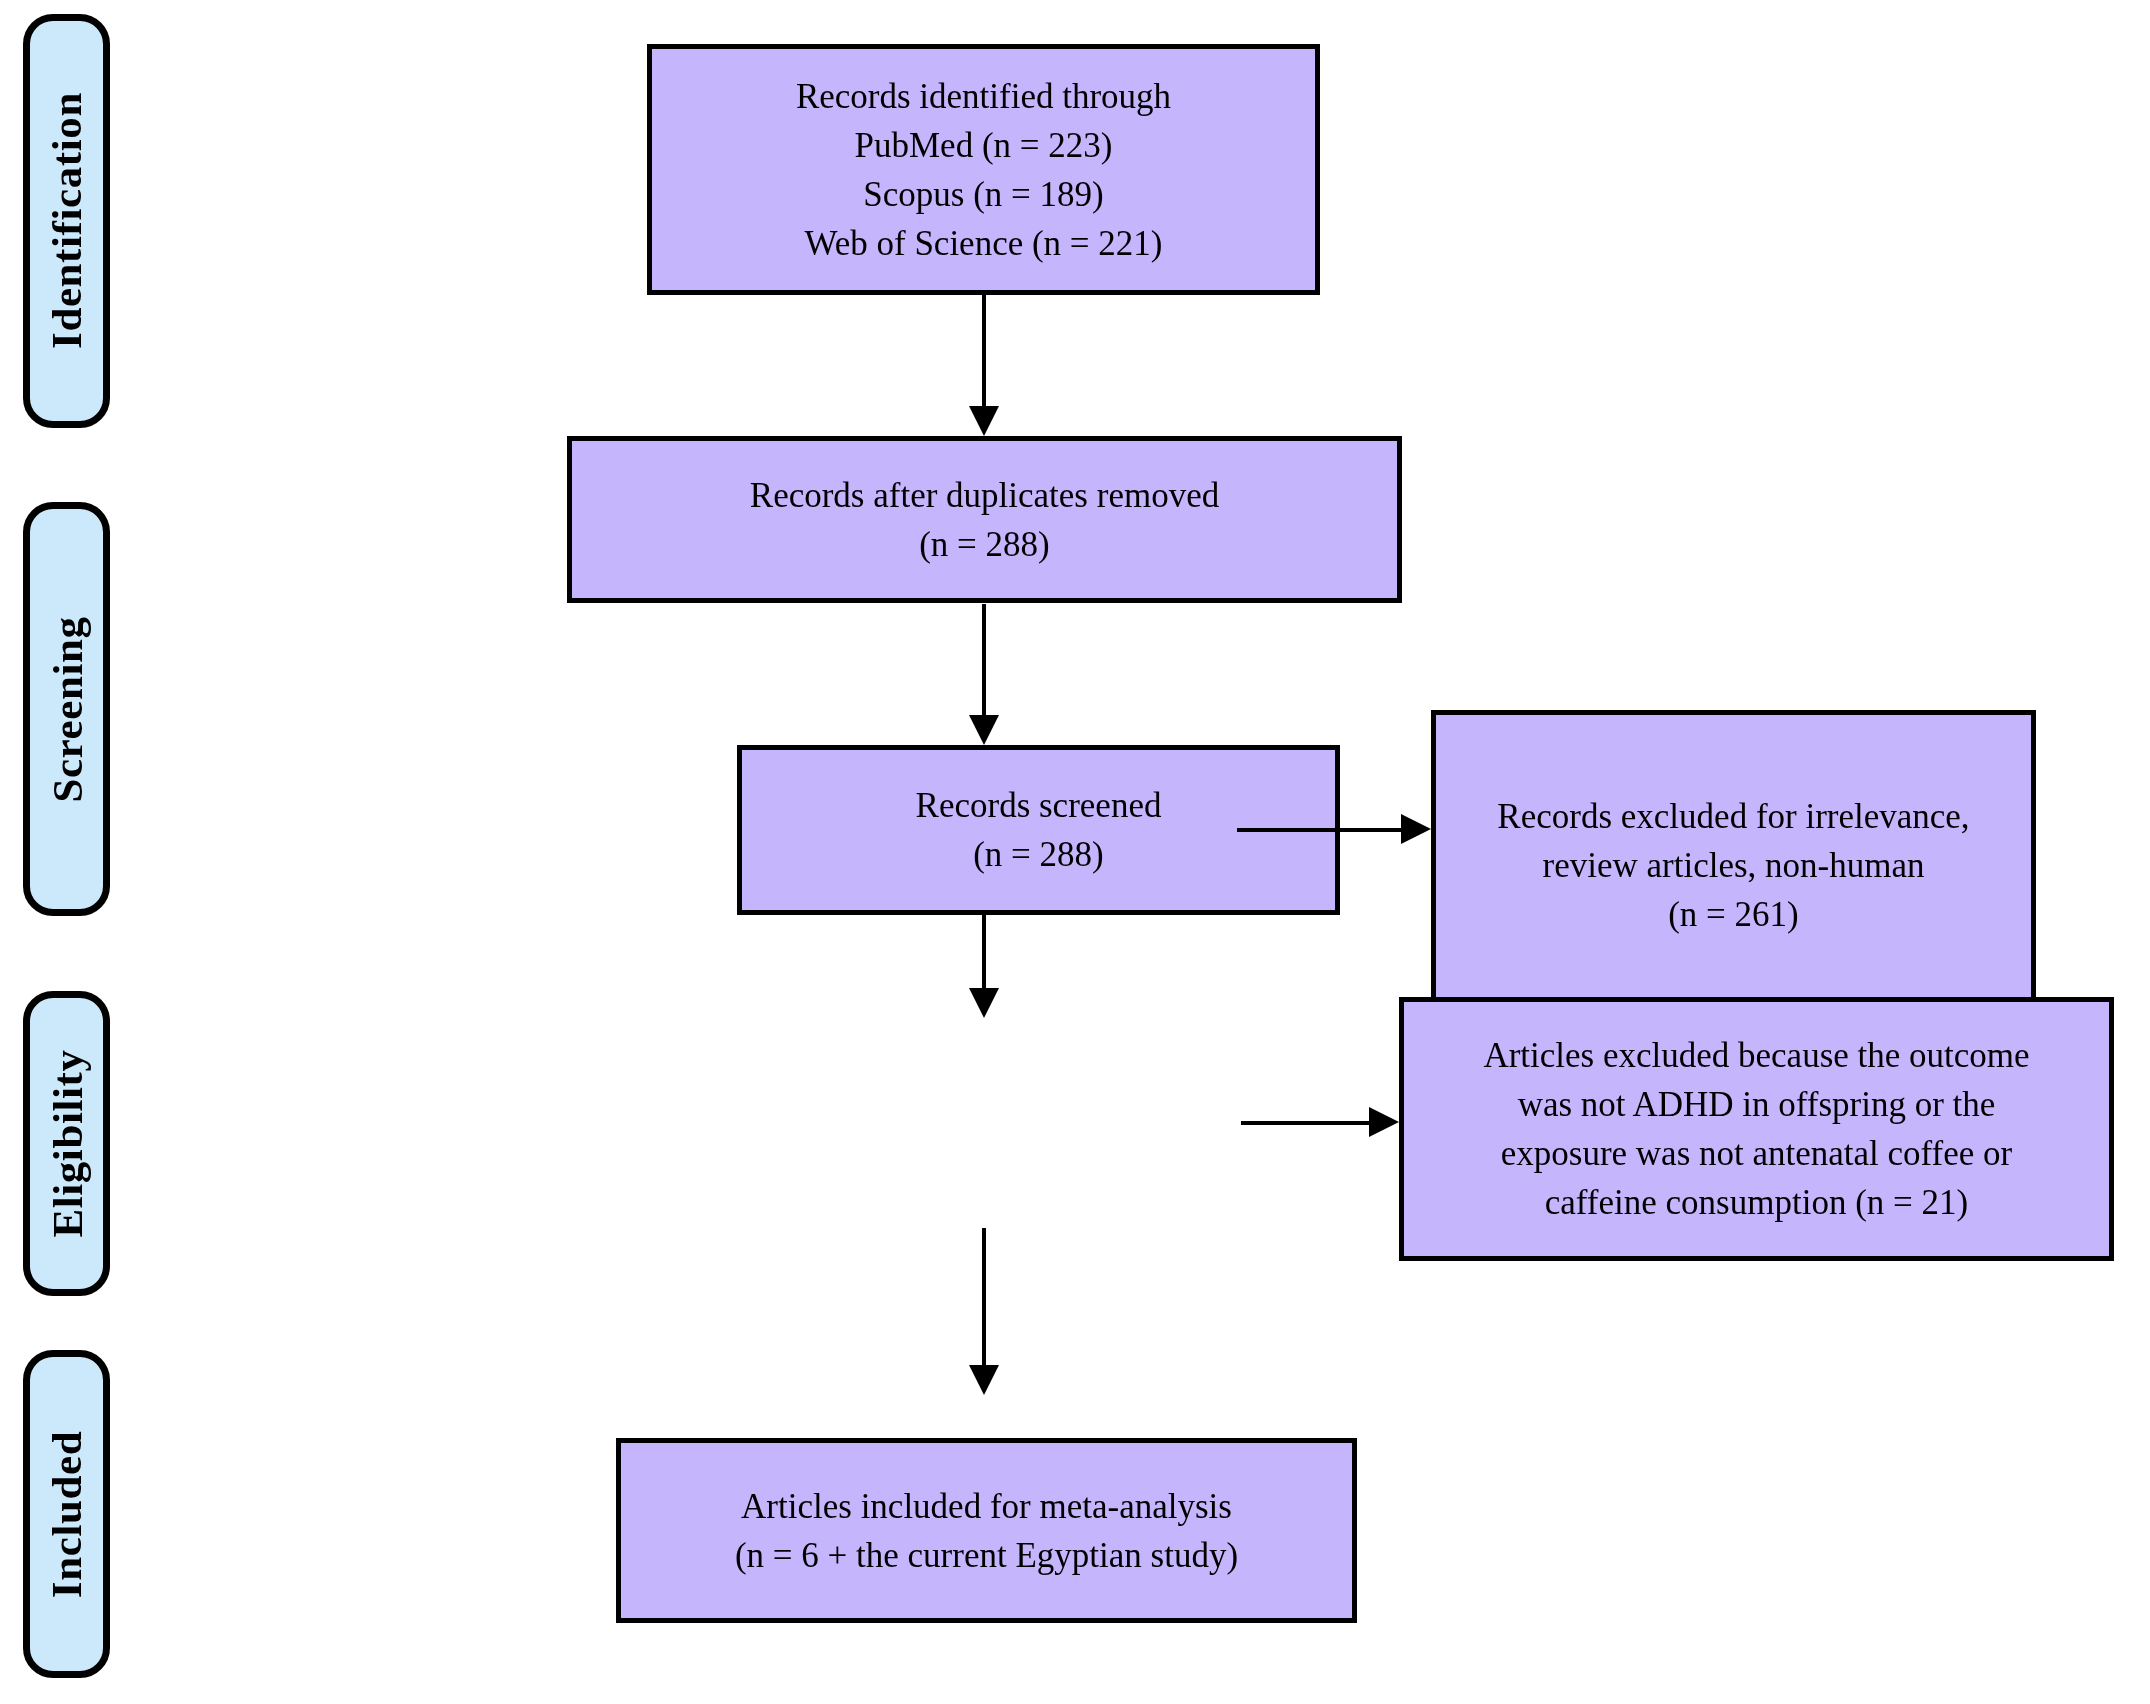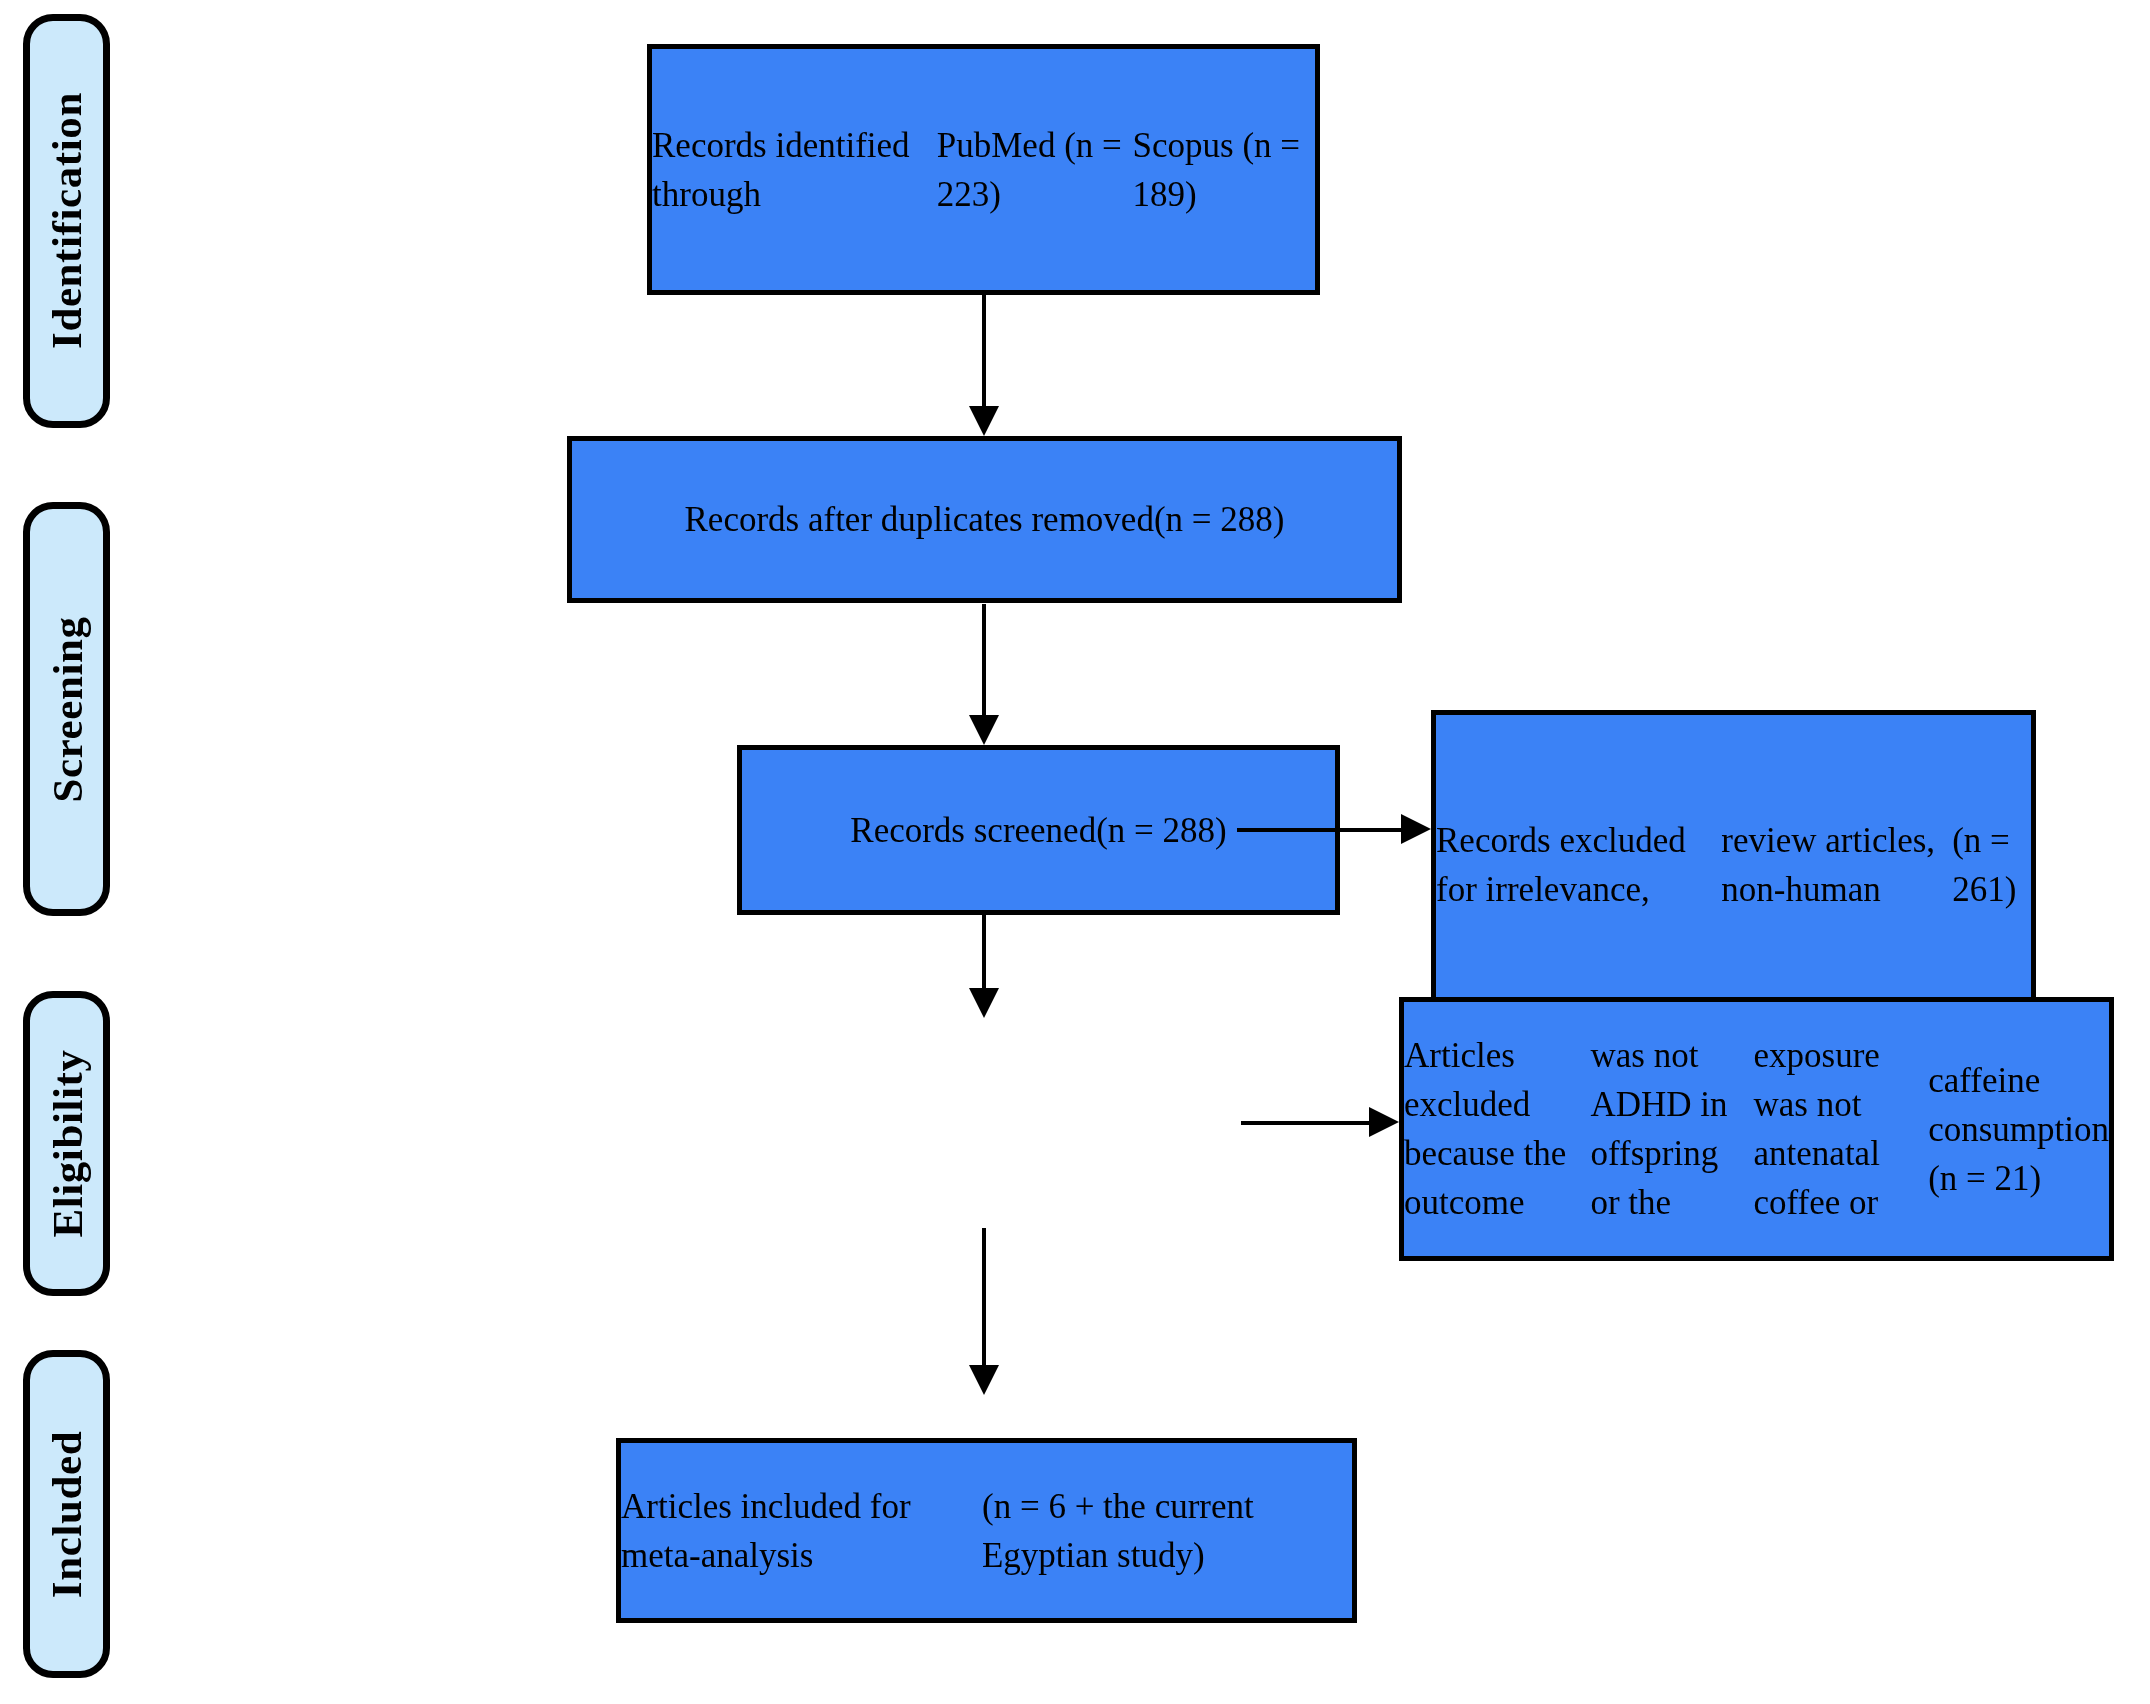--- a/index.html
+++ b/index.html
@@ -21,23 +21,23 @@
   }
   .stage .vtext {
     transform:rotate(-90deg);
     white-space:nowrap;
     font-weight:bold;
     font-size:43px;
     letter-spacing:0.6px;
   }
   .box {
     position:absolute;
-    background:#3b82f6;
+    background:#c4b5fd;
     border:5.8px solid var(--line-color,#000);
-    display:flex; flex-direction:row;
+    display:flex; flex-direction:column;
     align-items:center; justify-content:center;
     text-align:left;
     font-size:35px;
     line-height:49px;
   }
   .shaft-v { position:absolute; width:3.9px; background:var(--line-color,#000); }
   .shaft-h { position:absolute; height:3.9px; background:var(--line-color,#000); }
   .head-down {
     position:absolute; width:0; height:0;
     border-left:15.6px solid transparent;
@@ -81,20 +81,21 @@
     <span class="vtext">Eligibility</span>
   </div>
   <div class="stage" id="stage-included">
     <span class="vtext">Included</span>
   </div>
 
   <div class="box" id="box-records-identified">
     <div>Records identified through</div>
     <div>PubMed (n = 223)</div>
     <div>Scopus (n = 189)</div>
+    <div>Web of Science (n = 221)</div>
   </div>
 
   <div class="box" id="box-duplicates-removed">
     <div>Records after duplicates removed</div>
     <div>(n = 288)</div>
   </div>
 
   <div class="box" id="box-records-screened">
     <div>Records screened</div>
     <div>(n = 288)</div>

